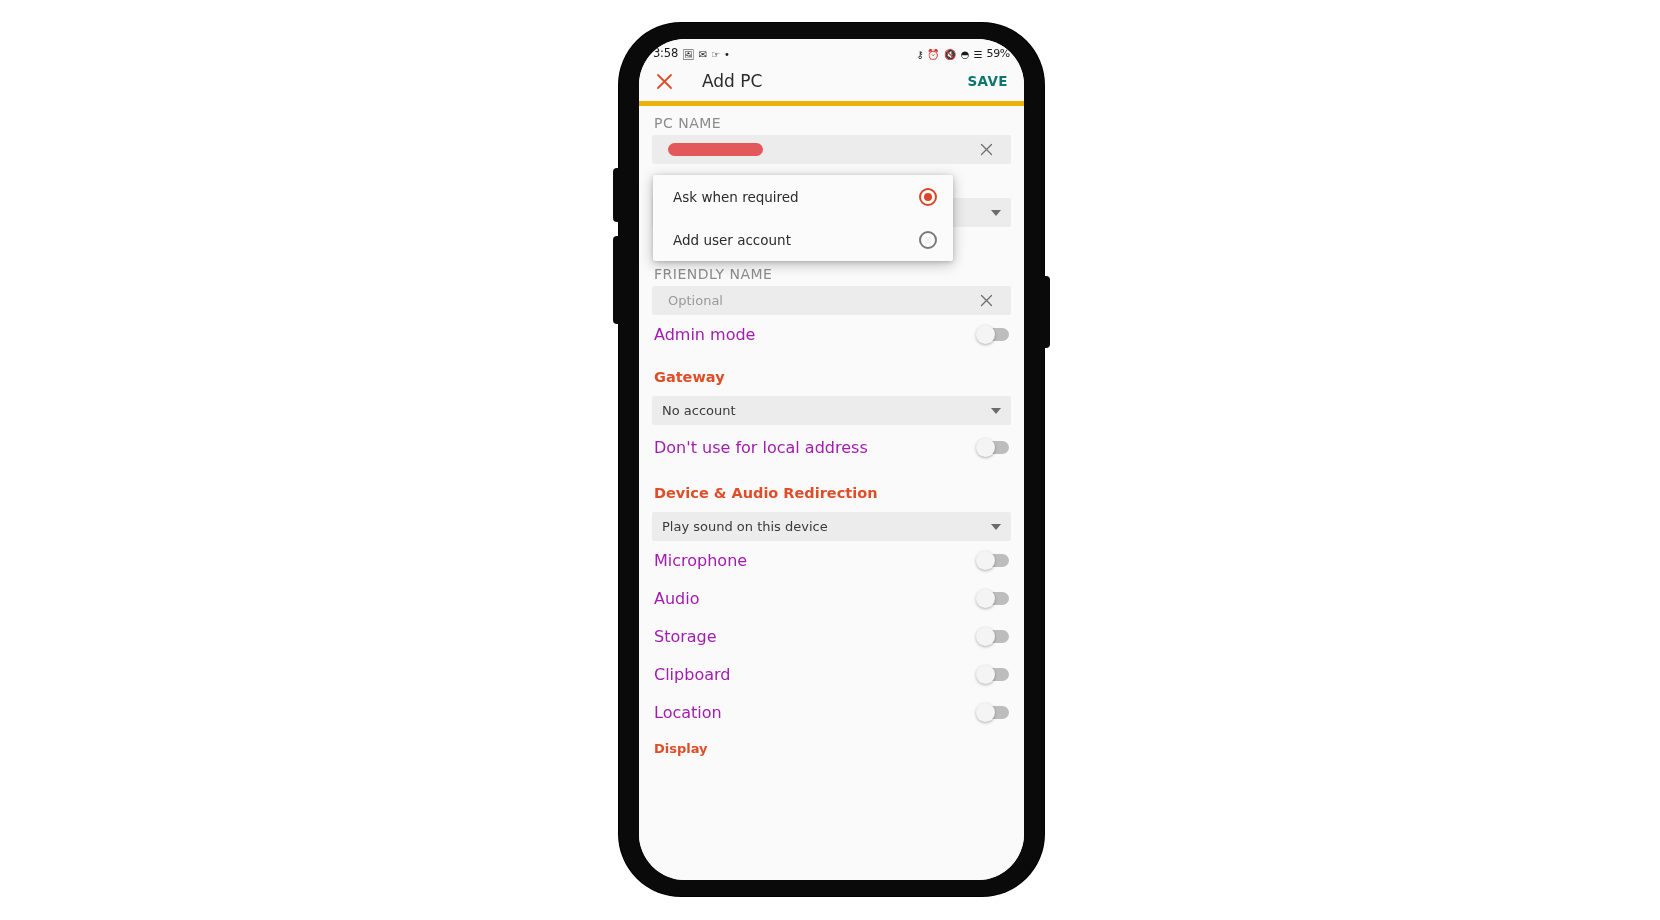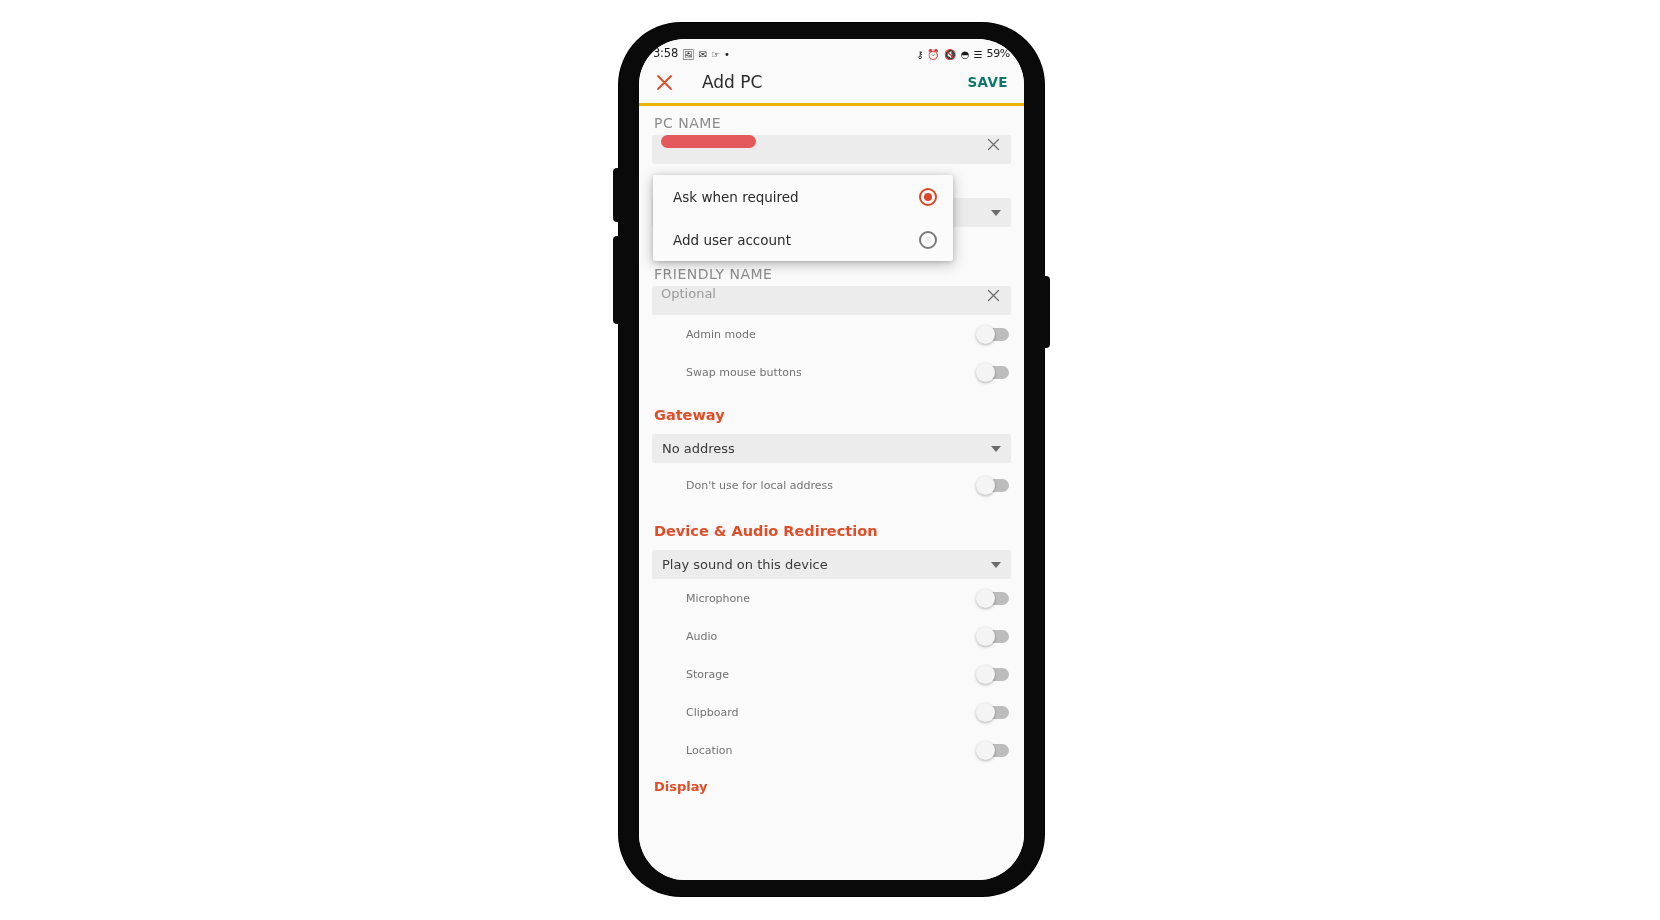--- a/index.html
+++ b/index.html
@@ -57,21 +57,21 @@
   .sb-ico { font-size: 10px; line-height: 1; display:inline-block; }
   .sb-batt { font-size: 11px; letter-spacing: -0.3px; }
 
   
   .app-bar {
     height: 45px;
     background: #fafafa;
     display: flex;
     align-items: center;
     padding: 0 16px 0 12px;
-    border-bottom: 3px solid #eab308;
+    border-bottom: 5px solid #eab308;
     position: relative;
   }
   .close-x {
     width: 26px; height: 26px;
     display: flex; align-items: center; justify-content: center;
     cursor: pointer;
   }
   .app-title {
     font-size: 17px;
     color: #2b2b2b;
@@ -102,22 +102,22 @@
     letter-spacing: 0.5px;
     padding: 9px 15px 4px 15px;
     font-family: "DejaVu Sans", sans-serif;
   }
   .text-field {
     margin: 0 13px;
     height: 29px;
     background: #ececec;
     border-radius: 2px;
     display: flex;
-    align-items: flex-start;
-    padding: 0 9px;
+    align-items: center;
+    padding: 0 16px;
     position: relative;
   }
   .tf-placeholder { font-size: 13px; color: #9a9a9a; }
   .tf-clear {
     margin-left: auto;
     width: 18px; height: 18px;
     display: flex; align-items: center; justify-content: center;
     cursor: pointer;
   }
   .redaction {
@@ -153,21 +153,21 @@
     padding: 16px 15px 6px 15px;
     font-family: "DejaVu Sans", sans-serif;
   }
 
   .toggle-row {
     display: flex;
     align-items: center;
     padding: 0 15px;
     height: 38px;
   }
-  .toggle-label { font-size: 11px; color: #737373; margin-left: 32px; }
+  .toggle-label { font-size: 16px; color: #a21caf; }
   .toggle {
     margin-left: auto;
     position: relative;
     width: 31px; height: 13px;
     background: #bdbdbd;
     border-radius: 7px;
     cursor: pointer;
   }
   .toggle .knob {
     position: absolute;
@@ -303,30 +303,24 @@
           </span>
         </div>
 
         <div class="toggle-row">
           <span class="toggle-label">Admin mode</span>
           <span class="toggle">
               <span class="knob"></span>
             </span>
         </div>
 
-        <div class="toggle-row">
-          <span class="toggle-label">Swap mouse buttons</span>
-          <span class="toggle">
-              <span class="knob"></span>
-            </span>
-        </div>
 
         <div class="section-head">Gateway</div>
         <div class="select-field">
-          <span class="sf-value">No address</span>
+          <span class="sf-value">No account</span>
           <span class="caret"></span>
         </div>
         <div class="toggle-row" style="height:44px;">
           <span class="toggle-label">Don't use for local address</span>
           <span class="toggle">
               <span class="knob"></span>
             </span>
         </div>
 
         <div class="section-head">Device &amp; Audio Redirection</div>

